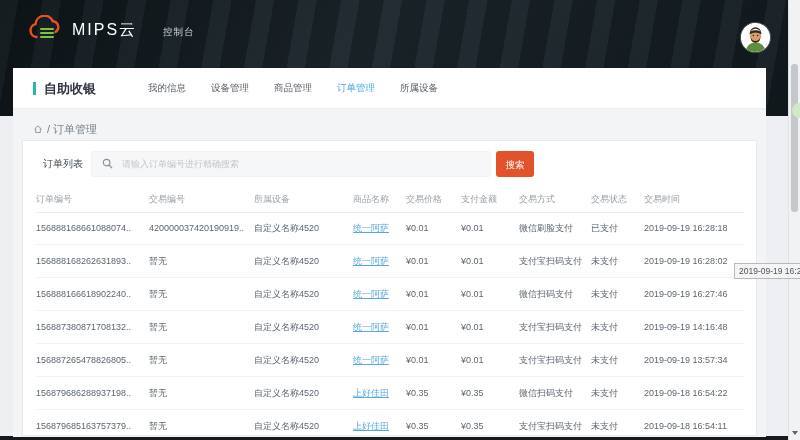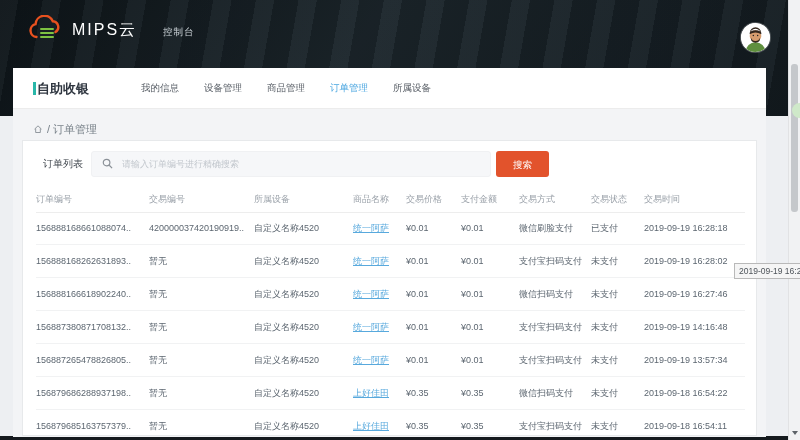--- a/index.html
+++ b/index.html
@@ -19,36 +19,36 @@
   
   .logo-wrap{position:absolute;left:28px;top:15px;display:flex;align-items:center;gap:8px;}
   .brand{color:#fff;font-size:16px;font-weight:normal;letter-spacing:2px;}
   .console-label{position:absolute;left:163px;top:26px;color:#cdd4d9;font-size:9.5px;letter-spacing:1px;}
   .avatar{position:absolute;left:741px;top:23px;width:29px;height:29px;border-radius:50%;
     background:#fff;overflow:hidden;box-shadow:0 0 0 1px rgba(255,255,255,.25);}
   
   .panel{position:absolute;left:13px;top:68px;width:753px;height:369px;background:#f3f4f6;}
   .navbar{height:40px;background:#fff;border-bottom:1px solid #ececec;display:flex;align-items:center;}
   .section-title{margin-left:20px;font-size:13px;font-weight:bold;color:#2f3640;
-    border-left:3px solid #2ab7a9;padding-left:1px;line-height:13px;}
+    border-left:3px solid #2ab7a9;padding-left:8px;line-height:13px;}
   .tabs{margin-left:52px;display:flex;gap:25px;font-size:9.5px;color:#555b63;}
   .tab{cursor:pointer;padding:4px 0;}
   .tab.active{color:#4aa6e0;}
   .breadcrumb{position:absolute;left:20px;top:54px;font-size:11px;color:#79828a;display:flex;align-items:center;gap:4px;}
   
   .card{position:absolute;left:9px;top:72px;width:735px;height:296px;background:#fff;border:1px solid #e7e9eb;box-sizing:border-box;}
   .toolbar{position:absolute;left:0;top:10px;width:100%;height:26px;display:flex;align-items:center;}
   .list-title{margin-left:20px;width:48px;font-size:10px;color:#40474e;}
   .search-box{margin-left:0;width:400px;height:26px;background:#f6f7f9;border:1px solid #f0f1f3;
     border-radius:3px;display:flex;align-items:center;box-sizing:border-box;}
   .search-box svg{margin-left:10px;}
   .search-input{border:none;outline:none;background:transparent;font-size:9px;color:#555;
     margin-left:7px;width:330px;font-family:inherit;}
   .search-input::placeholder{color:#c2c7cd;}
-  .search-btn{margin-left:5px;width:53px;height:26px;background:#e2532c;color:#fff;border:none;
+  .search-btn{margin-left:5px;width:38px;height:26px;background:#e2532c;color:#fff;border:none;
     border-radius:3px;font-size:9.5px;cursor:pointer;font-family:inherit;line-height:26px;text-align:center;}
   
   .tgrid{display:grid;grid-template-columns:113px 105px 99px 53px 55px 58px 72px 53px auto;align-items:center;}
   .thead{position:absolute;left:13px;top:45px;width:709px;height:26px;
     font-size:9px;color:#9aa1a9;border-bottom:1px solid #ededed;}
   .tbody{position:absolute;left:13px;top:71px;width:709px;}
   .trow{height:32px;font-size:9px;color:#5c6670;border-bottom:1px solid #f1f2f3;}
   .trow:last-child{border-bottom:none;}
   .cell{overflow:hidden;white-space:nowrap;}
   .product-link{color:#58a9dd;text-decoration:underline;cursor:pointer;}

